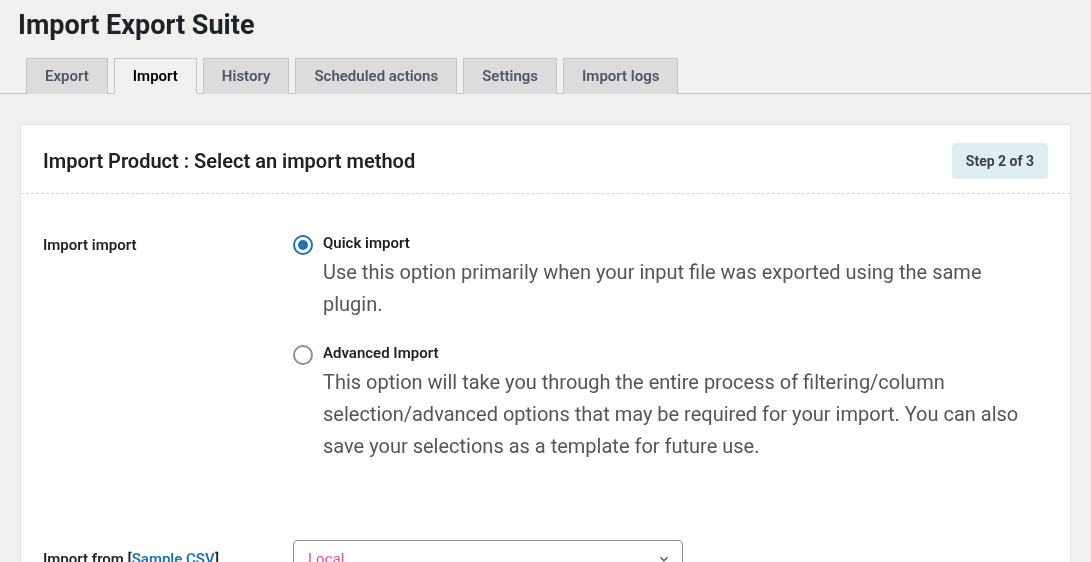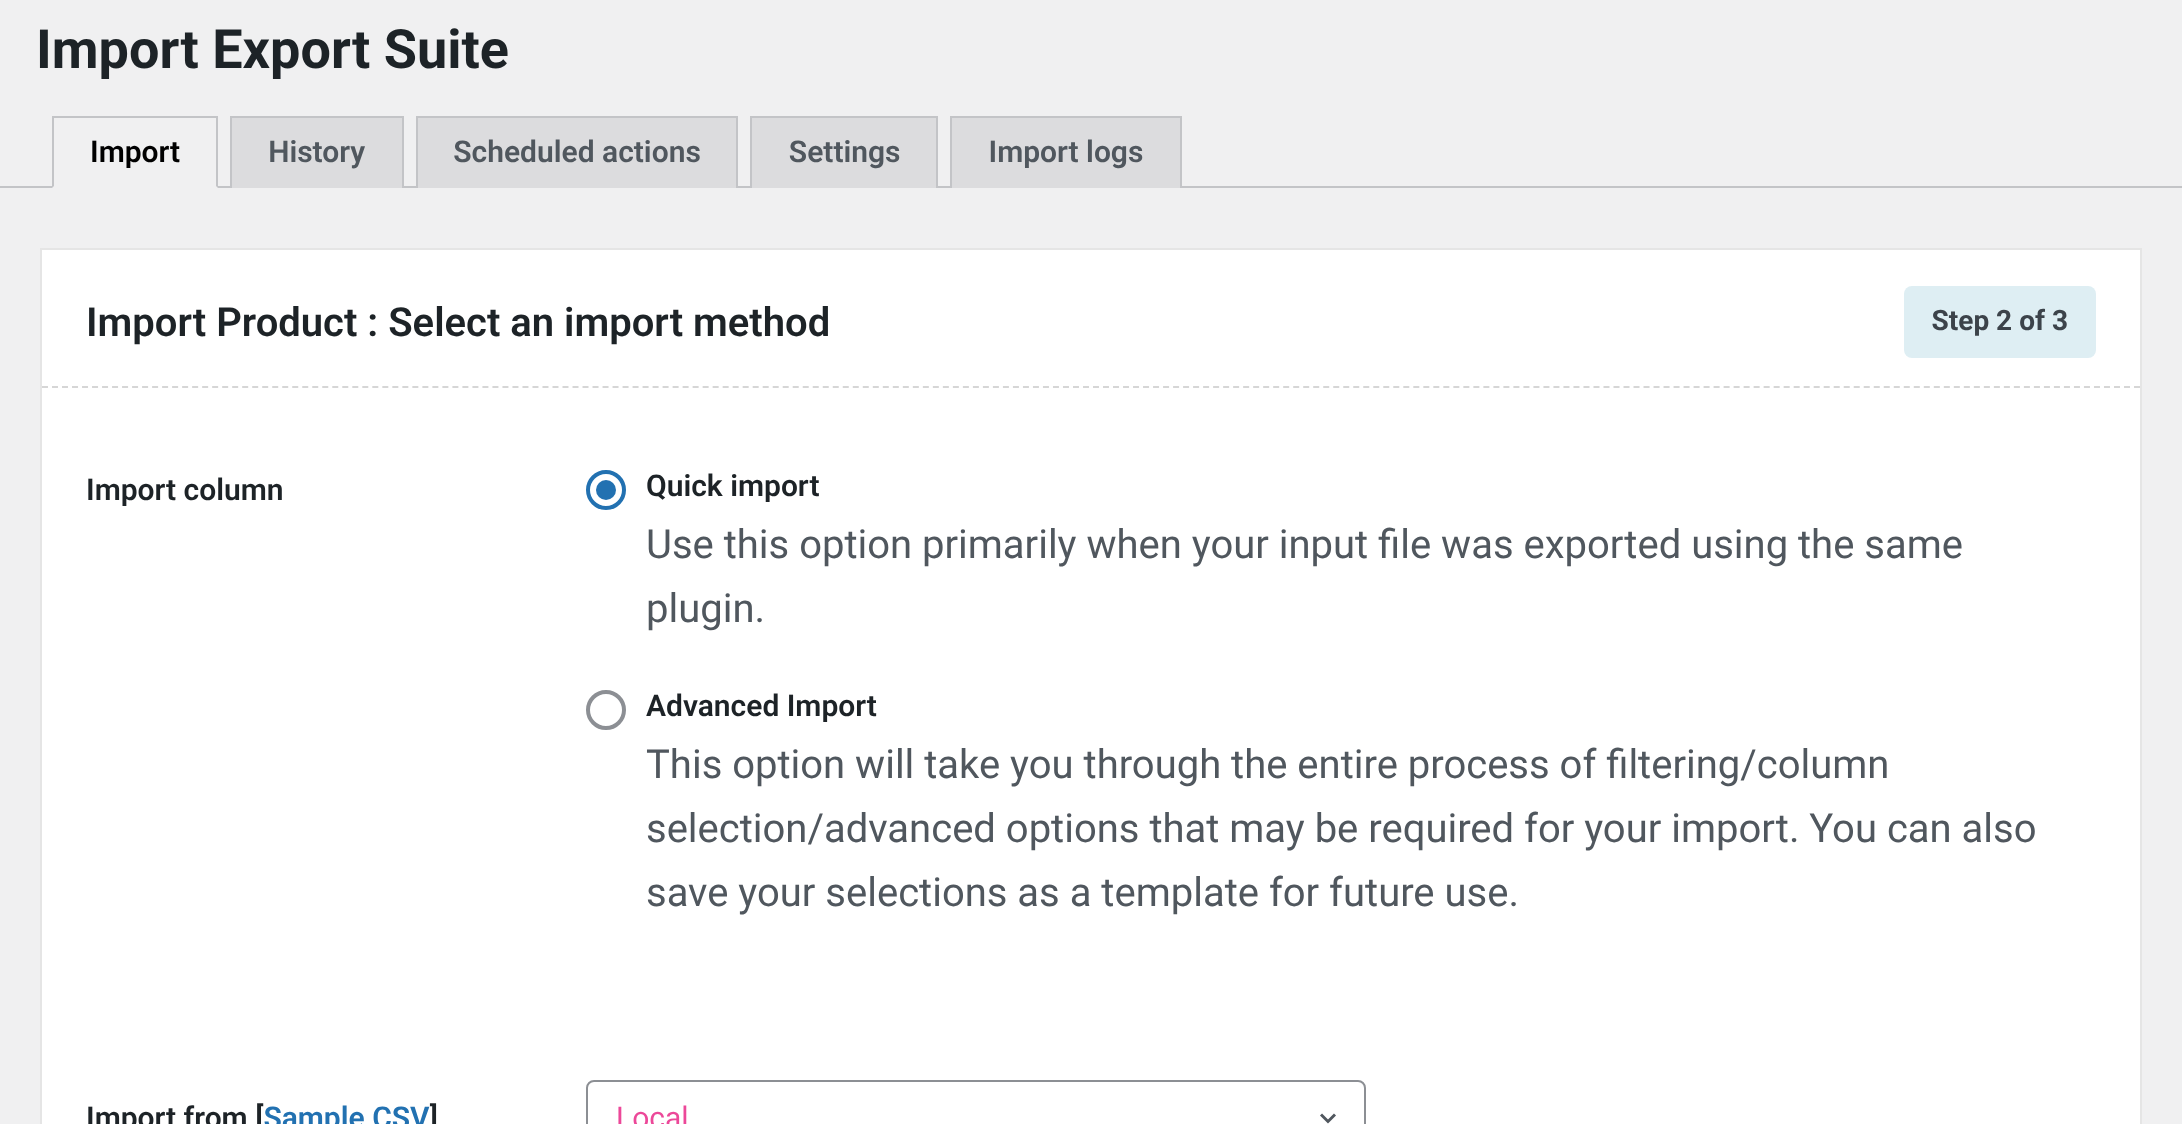--- a/index.html
+++ b/index.html
@@ -178,37 +178,38 @@
     .form-row.select-row .form-label-col {
       padding-top: 0;
     }
   </style>
 </head>
 <body>
 
 <h1 class="page-title">Import Export Suite</h1>
 
 <div class="nav-tabs">
+  <div class="nav-tab">Export</div>
   <div class="nav-tab active">Import</div>
   <div class="nav-tab">History</div>
   <div class="nav-tab">Scheduled actions</div>
   <div class="nav-tab">Settings</div>
   <div class="nav-tab">Import logs</div>
 </div>
 
 <div class="main-panel">
   <div class="panel-header">
     <div class="panel-title">Import Product : Select an import method</div>
     <div class="step-badge">Step 2 of 3</div>
   </div>
 
   <div class="form-body">
 
     <div class="form-row">
-      <div class="form-label-col">Import column</div>
+      <div class="form-label-col">Import import</div>
       <div class="form-value-col">
 
         <div class="radio-option">
           <div class="radio-circle checked"></div>
           <div class="radio-text">
             <div class="radio-title">Quick import</div>
             <div class="radio-desc">Use this option primarily when your input file was exported using the same plugin.</div>
           </div>
         </div>
 

